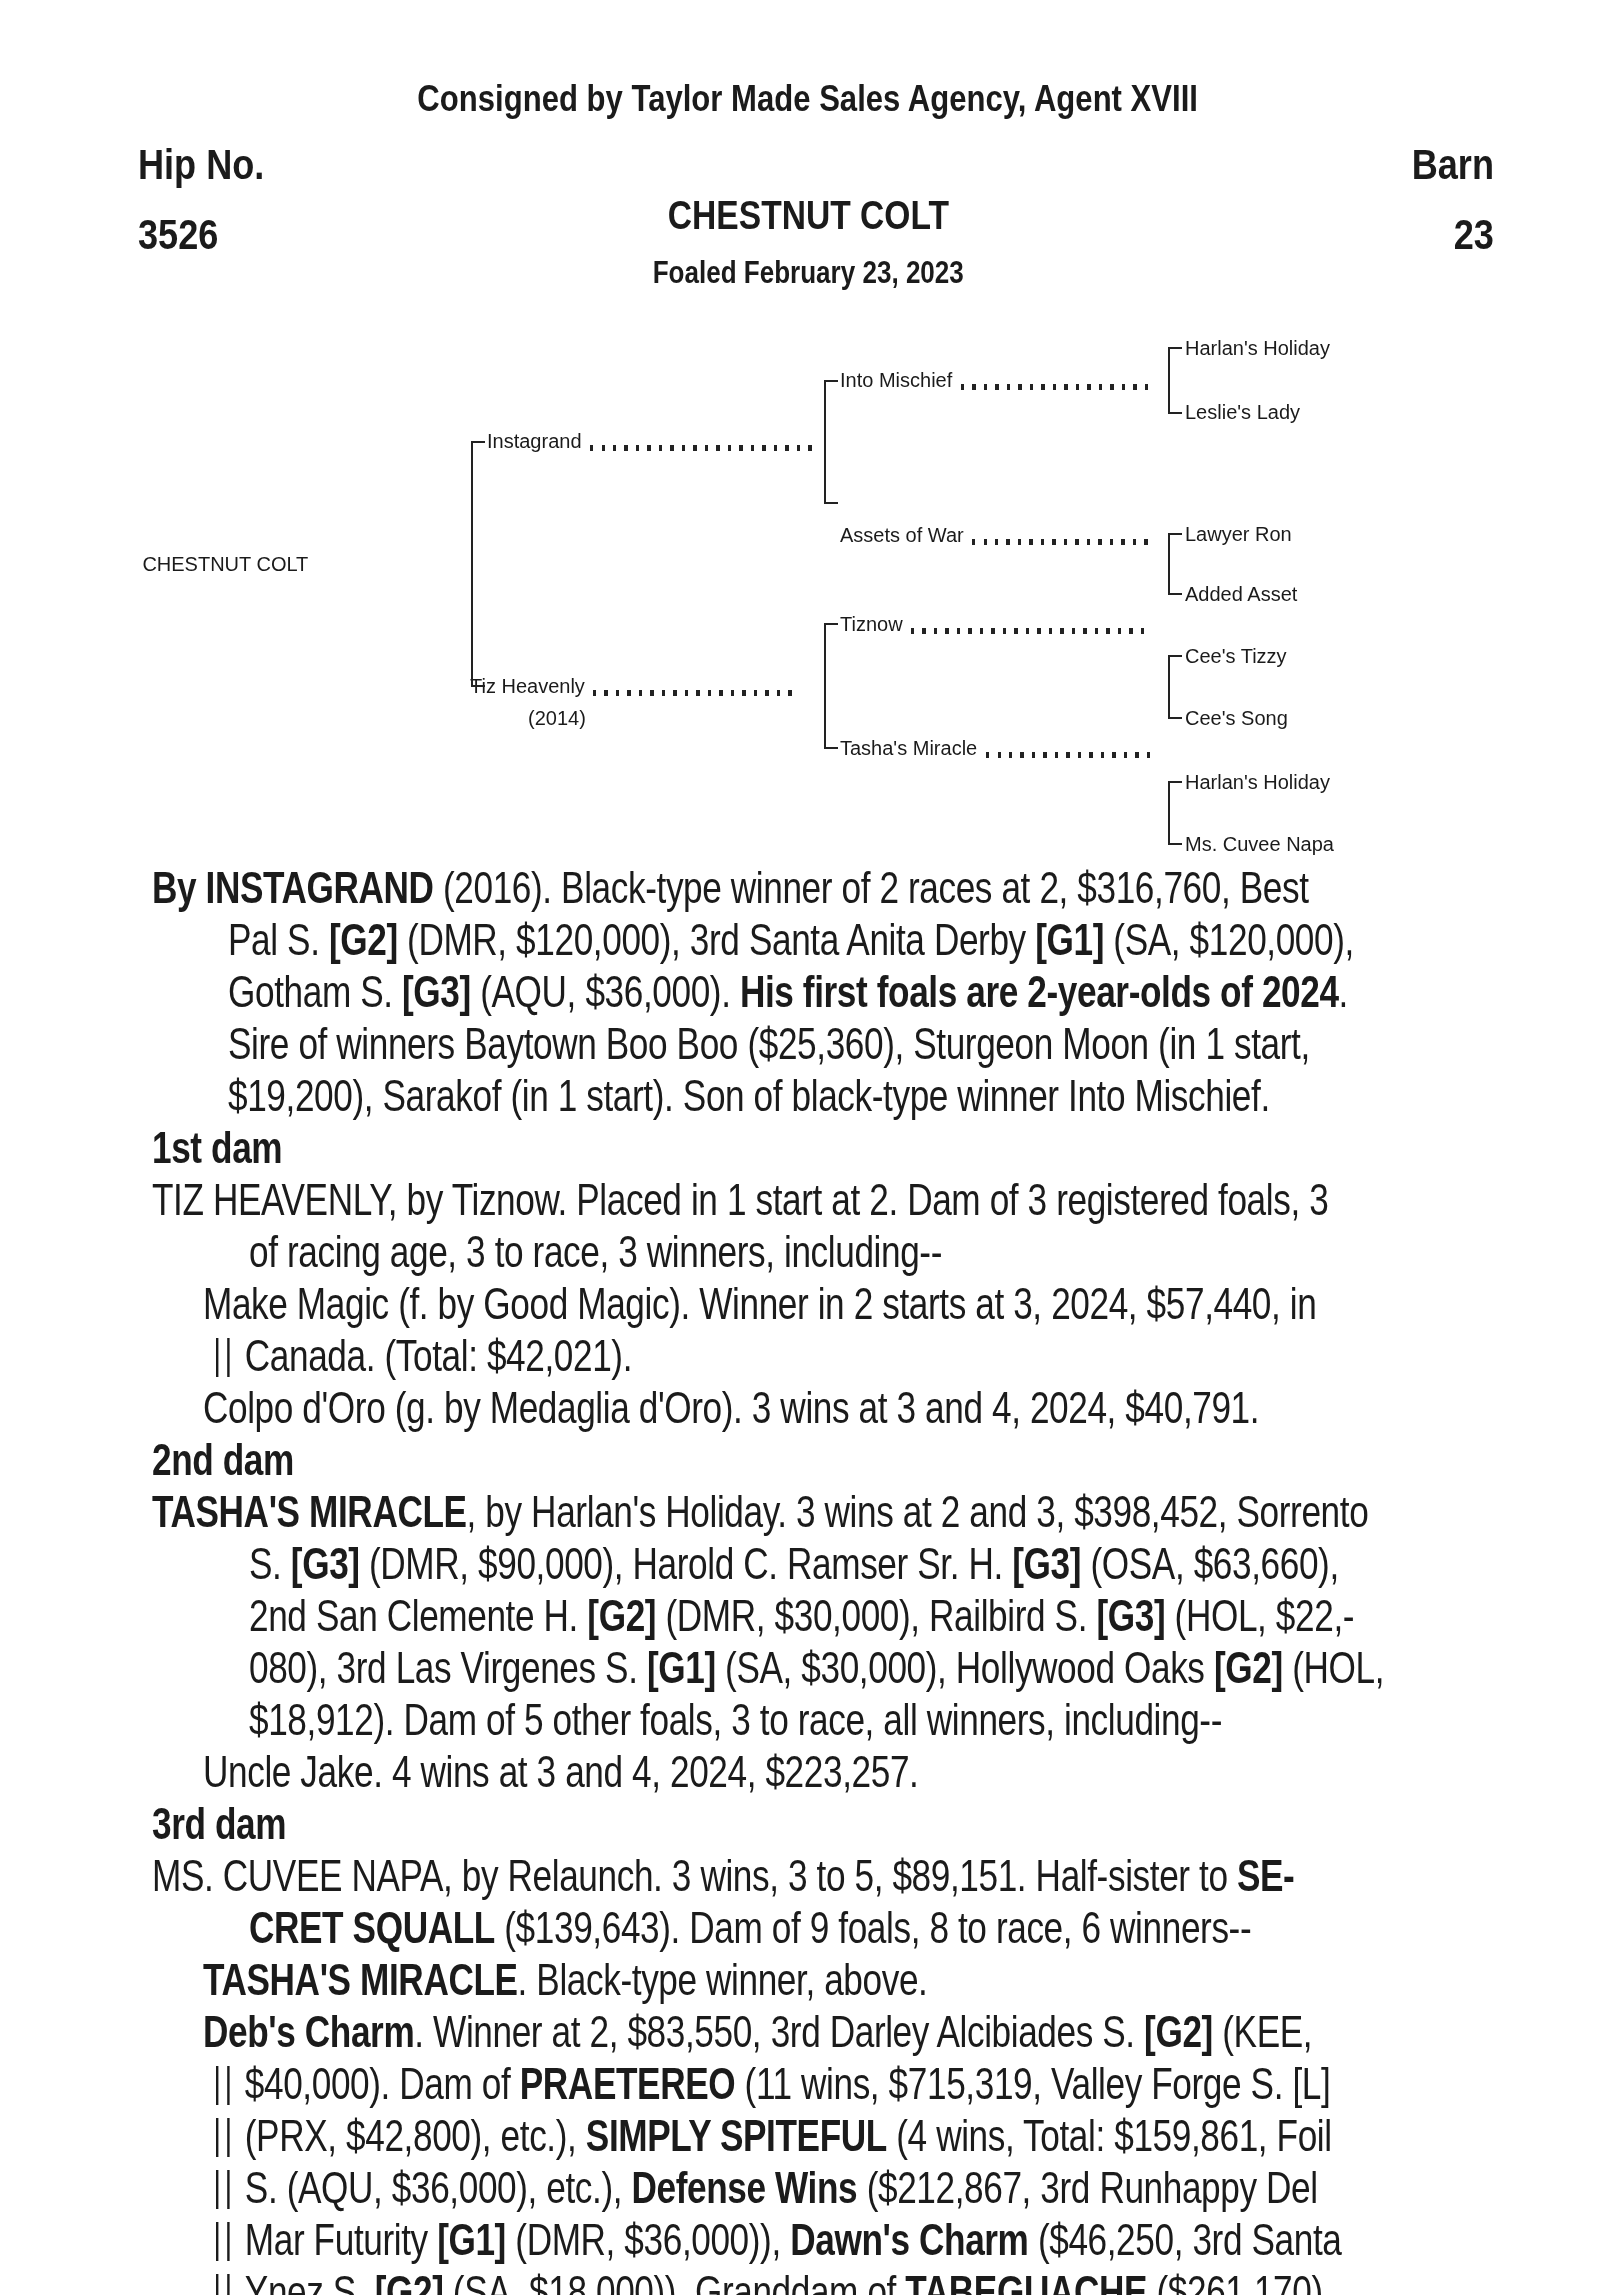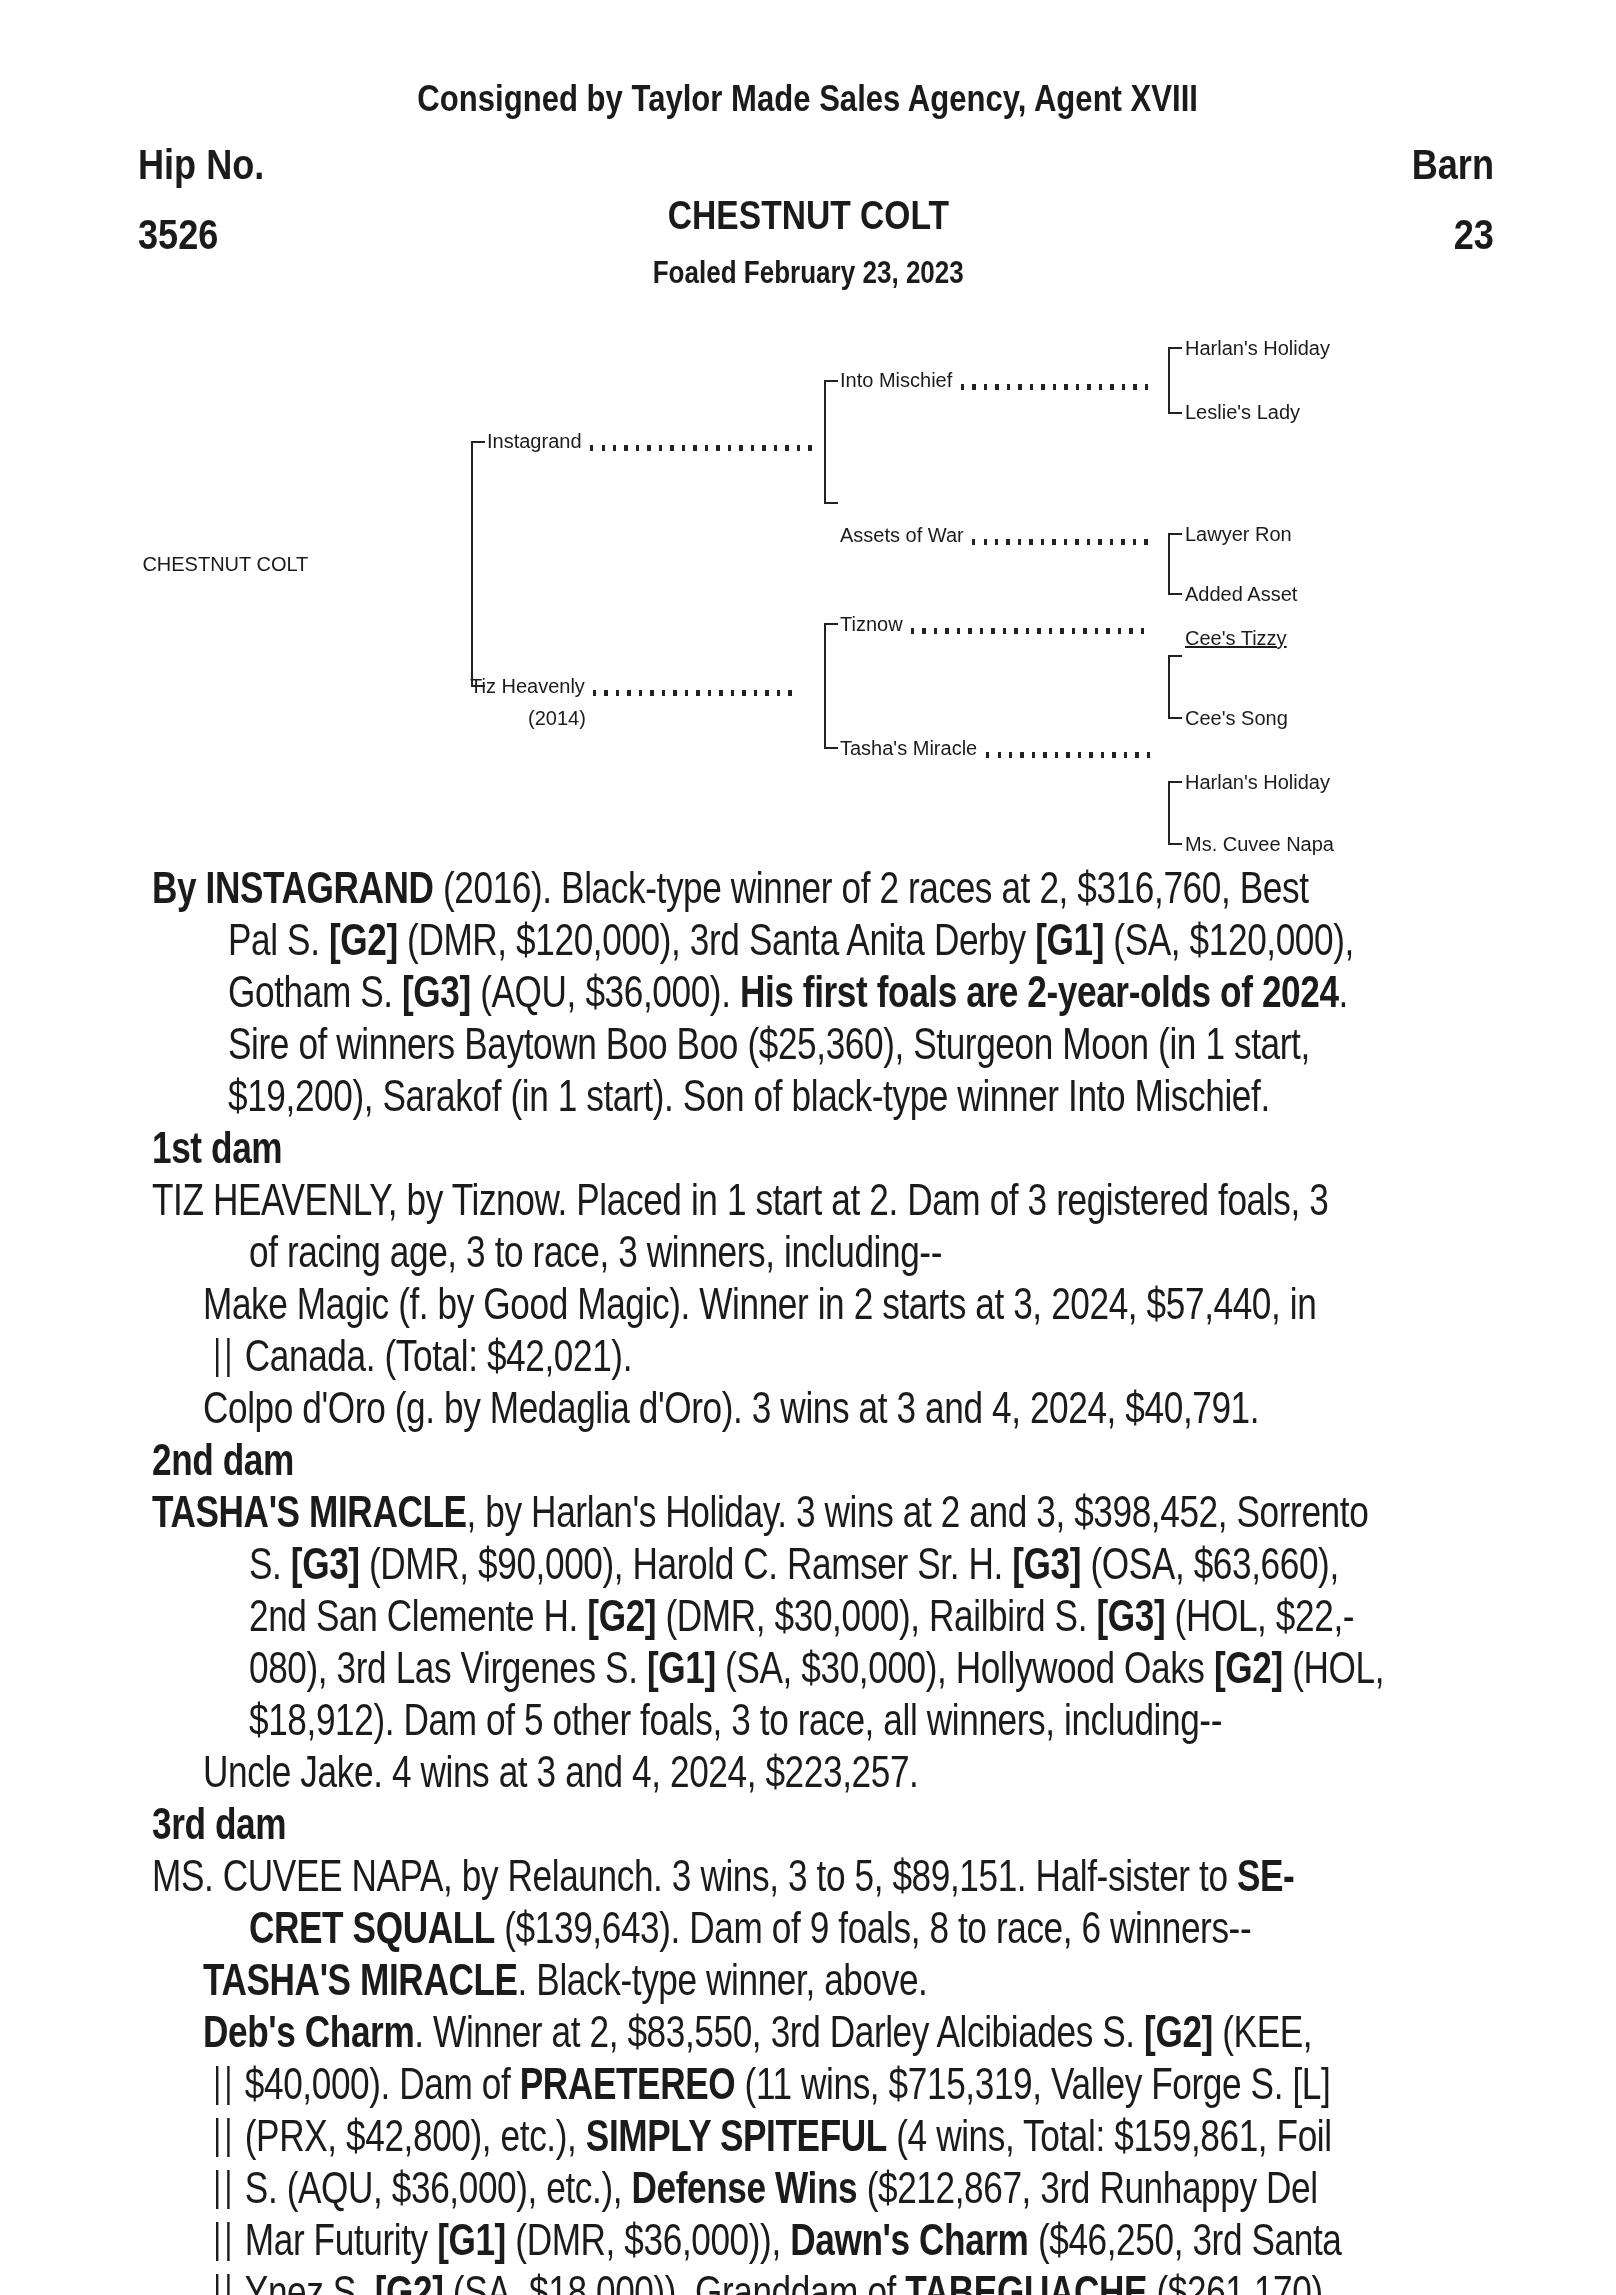--- a/index.html
+++ b/index.html
@@ -97,21 +97,21 @@
     </div>
     <div class="prow" style="left:716px;top:398px;width:321px;">
       <span class="pnode">Tasha's Miracle</span>
       <span class="leader"></span>
     </div>
 
     <span class="pnode pabs" style="left:1061px;top:-1.8px;">Harlan's Holiday</span>
     <span class="pnode pabs" style="left:1061px;top:62px;">Leslie's Lady</span>
     <span class="pnode pabs" style="left:1061px;top:184px;">Lawyer Ron</span>
     <span class="pnode pabs" style="left:1061px;top:244px;">Added Asset</span>
-    <span class="pnode pabs" style="left:1061px;top:288px;text-decoration:underline;">Cee's Tizzy</span>
+    <span class="pnode pabs" style="left:1061px;top:306px;">Cee's Tizzy</span>
     <span class="pnode pabs" style="left:1061px;top:368px;">Cee's Song</span>
     <span class="pnode pabs" style="left:1061px;top:432px;">Harlan's Holiday</span>
     <span class="pnode pabs" style="left:1061px;top:494px;">Ms. Cuvee Napa</span>
 
     <div class="vbar" style="left:347px;top:107px;height:244px;"></div>
     <div class="tick" style="left:347px;top:106px;"></div>
     <div class="tick" style="left:347px;top:350px;"></div>
 
     <div class="vbar" style="left:700px;top:46px;height:123px;"></div>
     <div class="tick" style="left:700px;top:45px;"></div>

